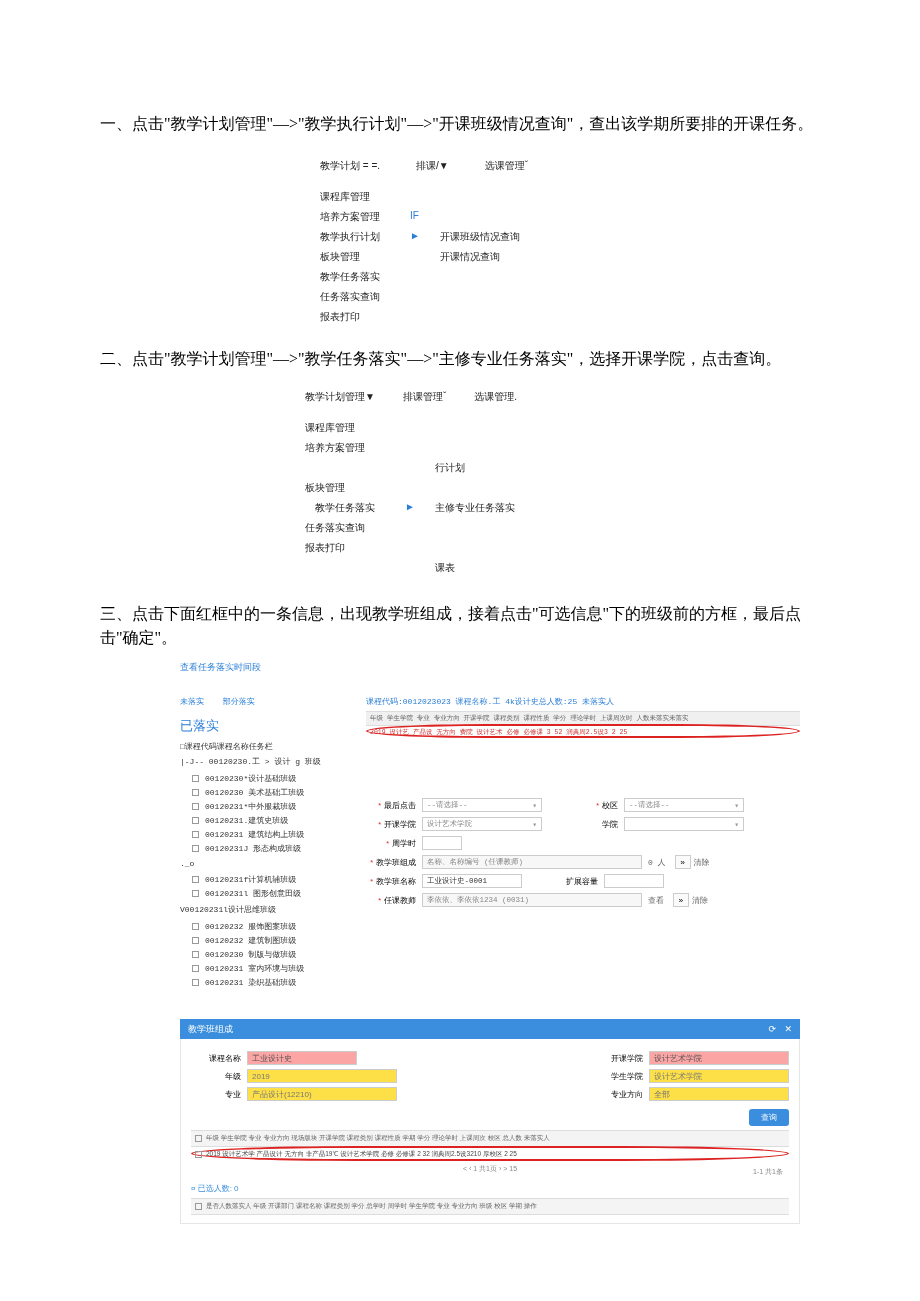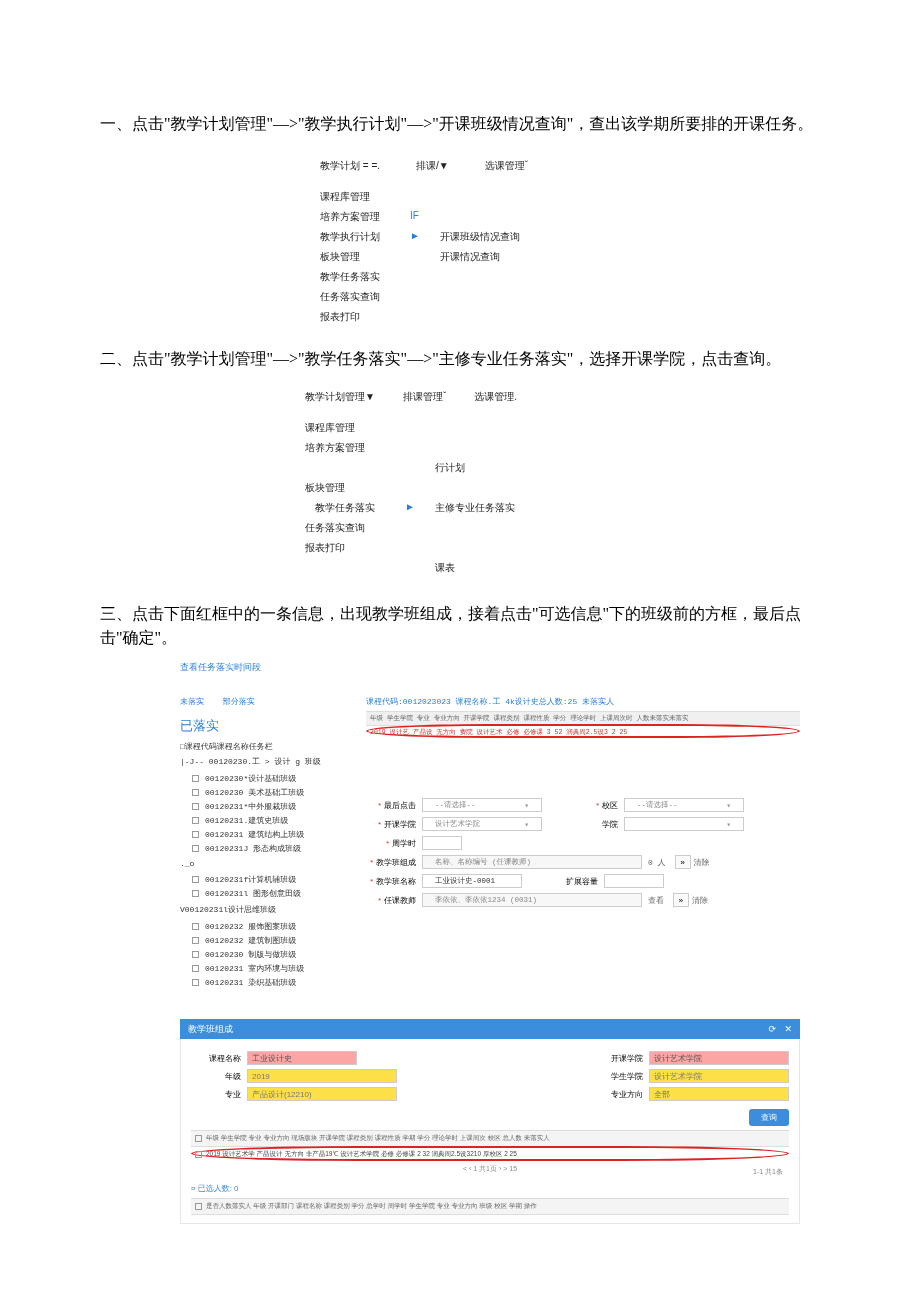--- a/index.html
+++ b/index.html
@@ -83,21 +83,21 @@
   .shot3 .red-oval1 {
     position:relative; border:2px solid #d22; border-radius:50%/90%;
     height:14px; margin-top:-15px; pointer-events:none;
   }
   .shot3 .form { margin-top:60px; }
   .shot3 .form-row { display:flex; align-items:center; margin:5px 0; font-size:8px; }
   .shot3 .form-row .lab { width:56px; text-align:right; padding-right:6px; }
   .shot3 .form-row .lab .req { color:#d33; margin-right:2px; }
   .shot3 .form-row .inp {
     height:14px; border:1px solid #ccc; background:#fff; flex:none;
-    display:flex; align-items:center; padding:0 12px; color:#888; font-size:7.5px;
+    display:flex; align-items:center; padding:0 4px; color:#888; font-size:7.5px;
   }
   .shot3 .form-row .inp.sel { width:120px; justify-content:space-between; }
   .shot3 .form-row .inp.long { width:220px; background:#f7f7f7; }
   .shot3 .form-row .inp.med { width:100px; }
   .shot3 .form-row .gap { width:26px; }
   .shot3 .form-row .btn-sm {
     width:16px; height:14px; border:1px solid #ccc; background:#fafafa;
     display:flex; align-items:center; justify-content:center; font-size:8px; margin:0 3px;
   }
   .shot3 .caret::after { content:"▾"; color:#999; font-size:8px; }

